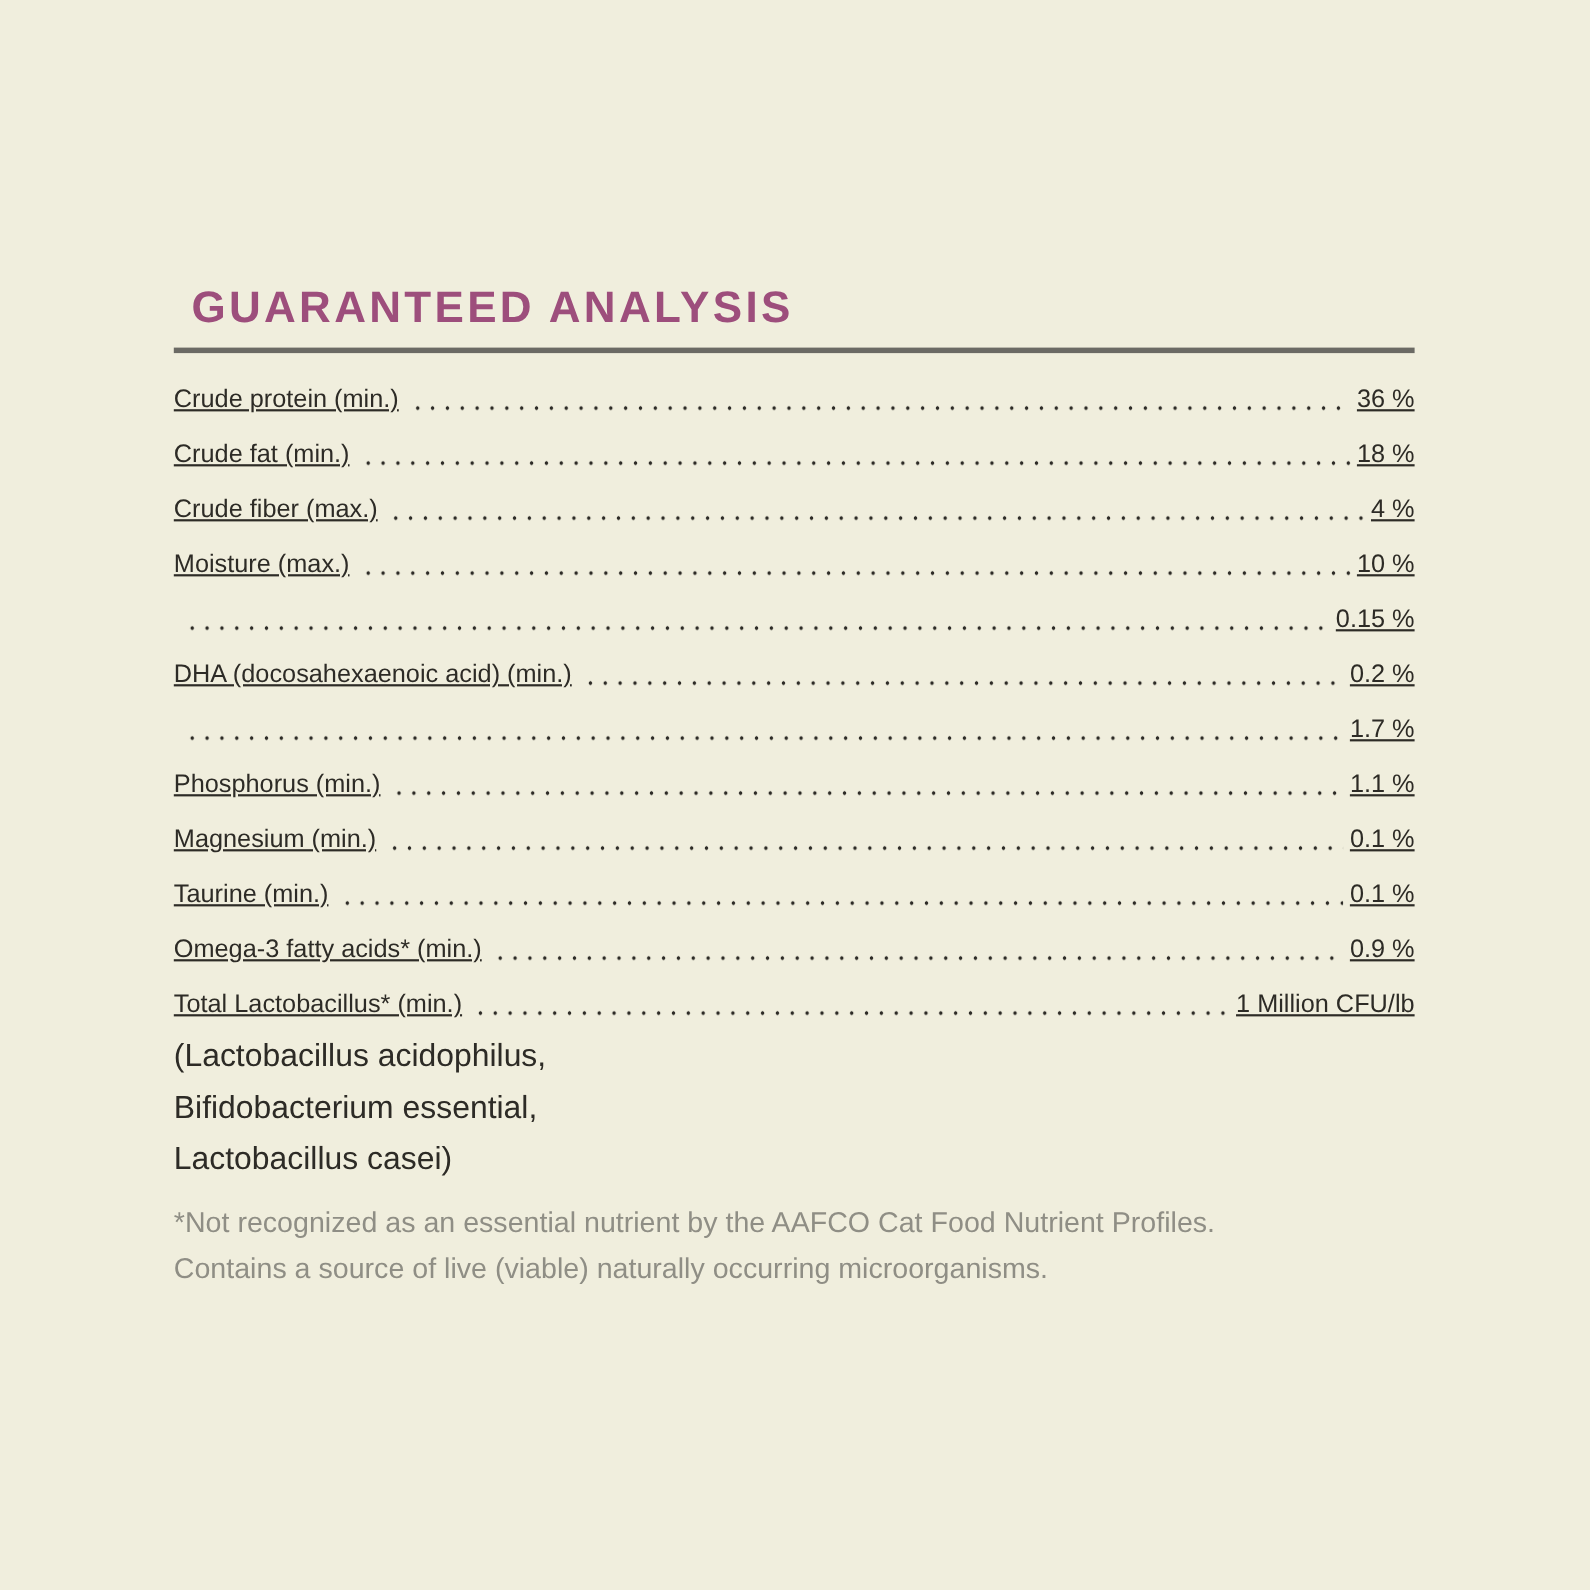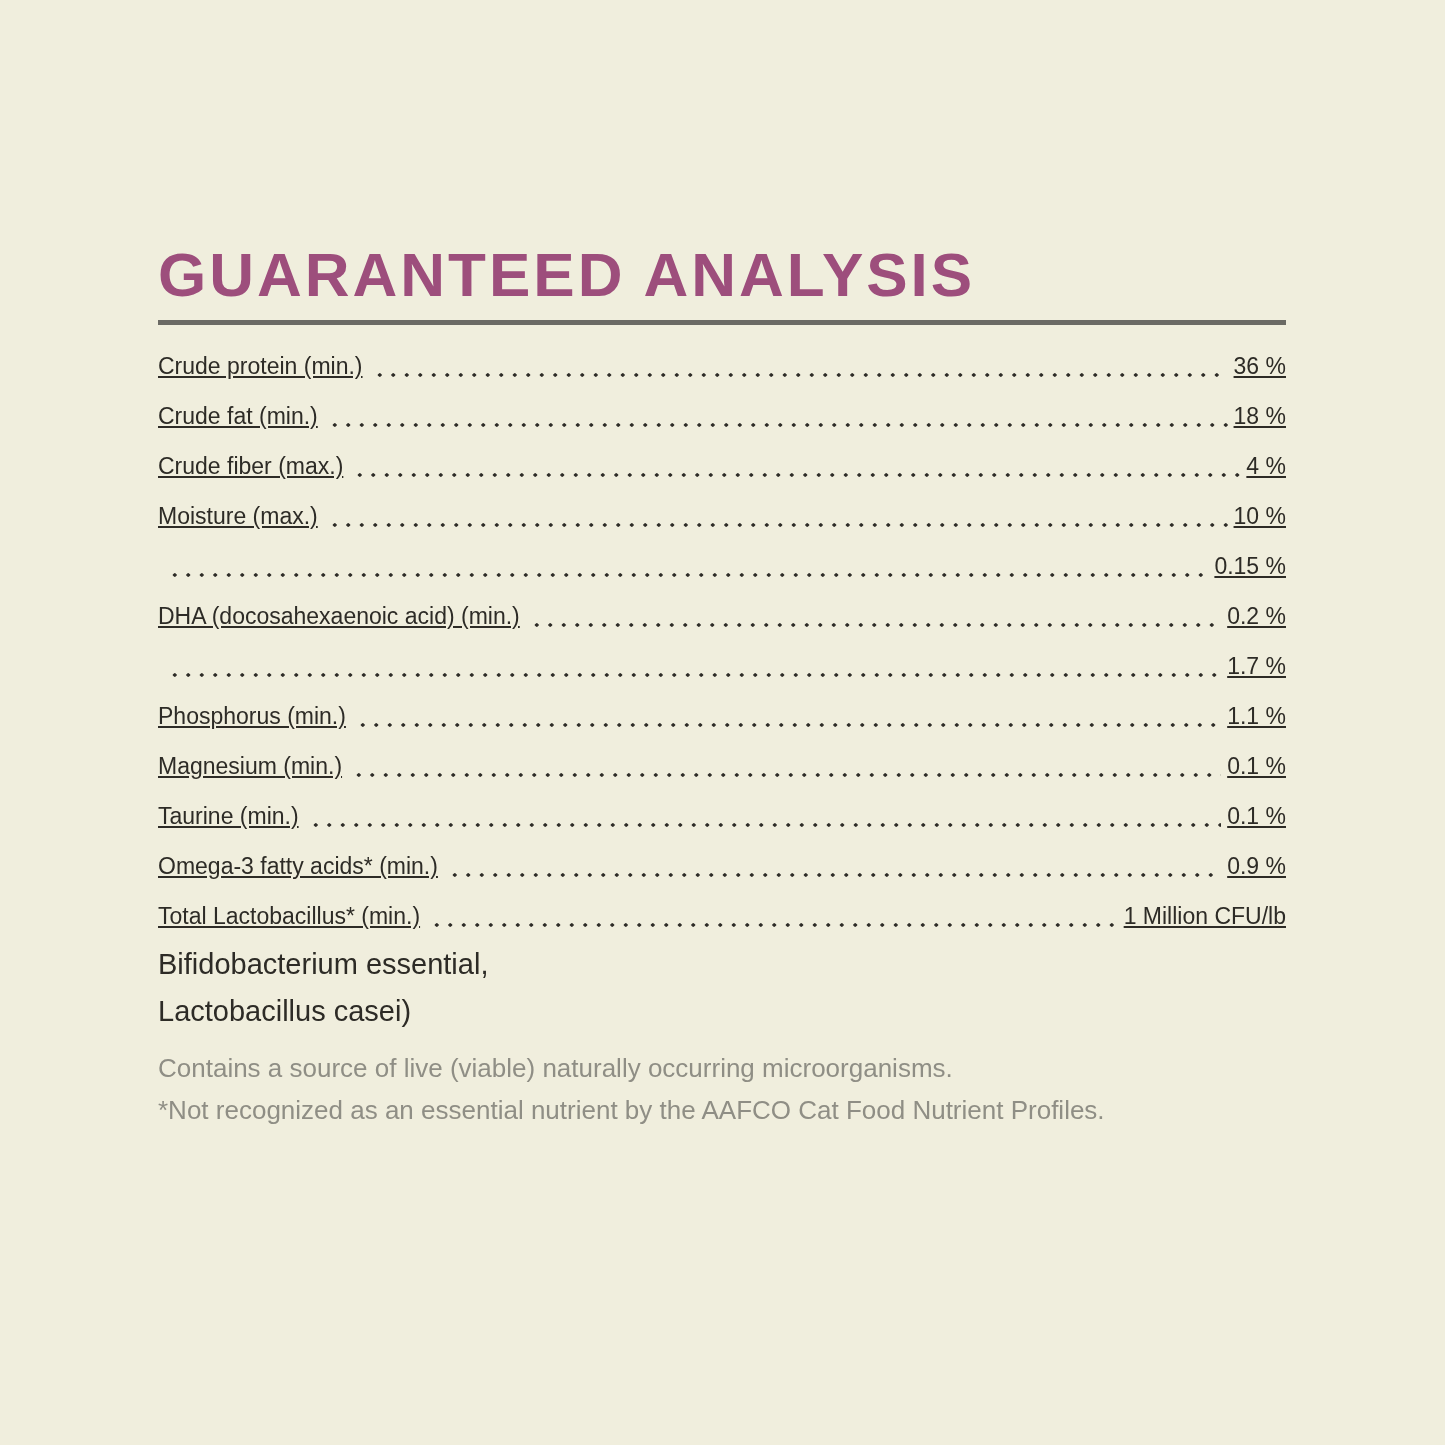--- a/index.html
+++ b/index.html
@@ -6,21 +6,21 @@
     --bg:#f0eedd; --title:#9d4e7c; --rule:#6b6a64; --text:#2d2b26; --footnote:#8f8e85;
   }
   html,body{margin:0;padding:0;}
   body{
     width:1445px;height:1445px;position:relative;overflow:hidden;
     background:var(--bg);
     font-family:"Liberation Sans", sans-serif;
   }
   .page{position:absolute;left:158px;top:244px;width:1128px;}
   .title{
-    margin:0;font-size:62px;font-weight:bold;line-height:1;
+    margin:16px;font-size:40px;font-weight:bold;line-height:1;
     letter-spacing:3px;color:var(--title);
     font-family:"Liberation Sans", sans-serif;
   }
   .rule{height:5px;background:var(--rule);margin-top:14px;}
   .rows{margin-top:16px;}
   .row{display:flex;height:50px;line-height:50px;font-size:23px;color:var(--text);text-decoration:underline;}
   .row .label,.row .value{white-space:pre;}
   .leader{
     flex:1;margin:0 6px 0 10px;
     background-image:radial-gradient(circle, var(--text) 1.5px, transparent 1.9px);
@@ -104,20 +104,21 @@
   </div>
 
 
   <div class="row">
     <span class="label">Total Lactobacillus* (min.)</span>
     <span class="leader"></span>
     <span class="value">1 Million CFU/lb</span>
   </div>
 </div>
   <div class="continuations">
+      <div class="cont-line">(Lactobacillus acidophilus,</div>
       <div class="cont-line">Bifidobacterium essential,</div>
       <div class="cont-line">Lactobacillus casei)</div>
     </div>
   <div class="footnotes">
+      <div class="foot-line">*Not recognized as an essential nutrient by the AAFCO Cat Food Nutrient Profiles.</div>
       <div class="foot-line">Contains a source of live (viable) naturally occurring microorganisms.</div>
-      <div class="foot-line">*Not recognized as an essential nutrient by the AAFCO Cat Food Nutrient Profiles.</div>
     </div>
 </div>
 
 </body></html>

